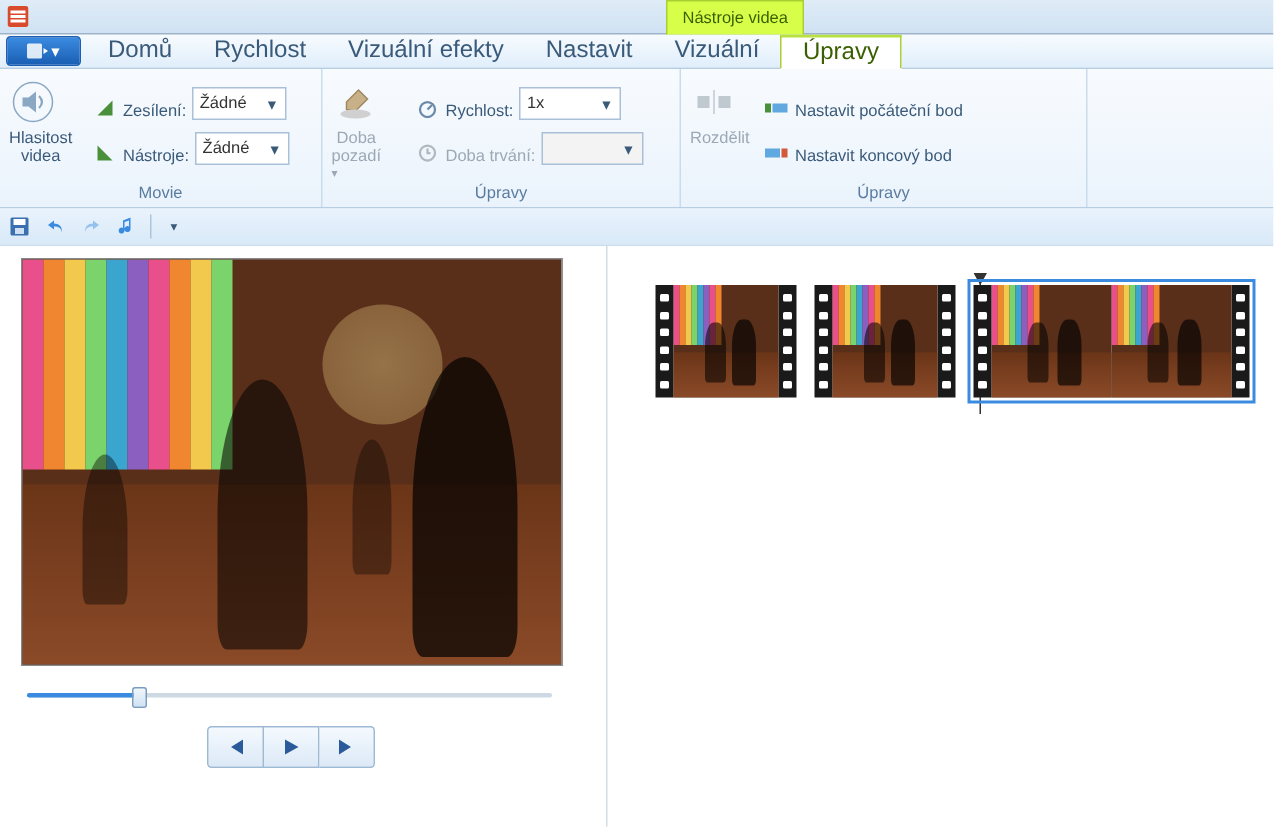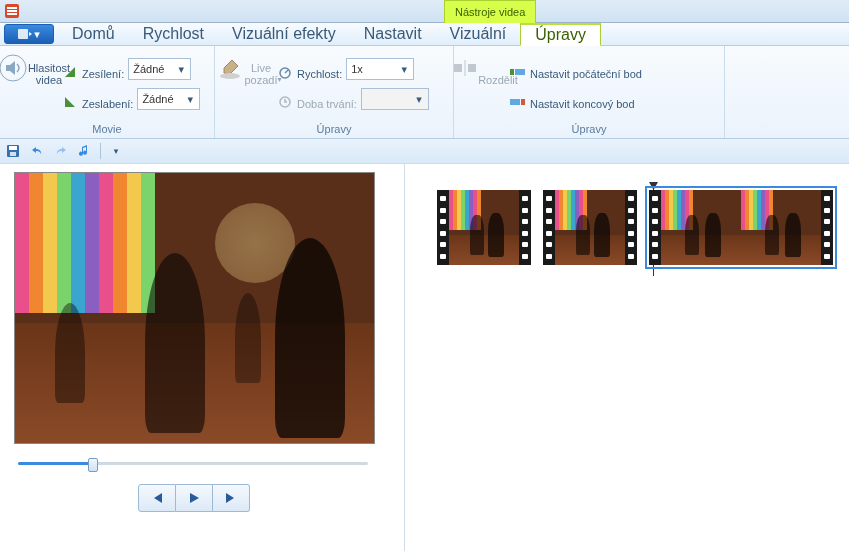--- a/index.html
+++ b/index.html
@@ -9,21 +9,21 @@
 .tools-tab{position:absolute;left:444px;top:0;height:22px;background:#d7ff4a;color:#3a5f00;display:flex;align-items:center;padding:0 10px;font-size:11px;border:1px solid #a8d030;border-bottom:none}
 .menubar{height:22px;background:linear-gradient(#f7fbfe,#e0eefb);display:flex;align-items:stretch;border-bottom:1px solid #b7cde3}
 .filebtn{width:48px;background:linear-gradient(#3a8be0,#1a5fb4);margin:1px 4px;border-radius:3px;display:flex;align-items:center;justify-content:center;color:#fff;border:1px solid #1a5fb4}
 .filebtn svg{fill:#fff}
 .tab{padding:0 14px;display:flex;align-items:center;color:#3a5a7a;font-size:16px;cursor:pointer}
 .tab.active{background:#fff;border:1px solid #a8d030;border-bottom:1px solid #fff;color:#3a5f00;margin-bottom:-1px;border-top:2px solid #b8e040}
 .ribbon{background:linear-gradient(#f8fbfe,#eaf3fc);border-bottom:1px solid #b7cde3;display:flex;align-items:stretch;height:92px}
 .group{display:flex;flex-direction:column;padding:2px 6px 0;border-right:1px solid #c9dceb;position:relative}
 .group-body{display:flex;align-items:flex-start;flex:1}
 .group-label{text-align:center;color:#5a7ca0;font-size:11px;padding:1px 0 3px}
-.bigbtn{display:flex;align-items:flex-end;justify-content:center;width:56px;text-align:center;color:#3a5a7a;font-size:11px;line-height:12px;cursor:pointer;padding-top:4px}
+.bigbtn{display:flex;flex-direction:column;align-items:flex-start;justify-content:center;width:56px;text-align:center;color:#3a5a7a;font-size:11px;line-height:12px;cursor:pointer;padding-top:4px}
 .bigbtn.disabled{color:#9ca8b4}
 .bigbtn .ico{width:32px;height:32px;margin-bottom:2px;display:flex;align-items:center;justify-content:center}
 .rowctl{display:flex;align-items:flex-end;height:26px;font-size:11px;color:#3a5a7a}
 .rowctl .lico{width:16px;height:16px;margin-right:4px;display:flex;align-items:center;justify-content:center}
 .rowctl .lbl{margin-right:4px;white-space:nowrap}
 .combo{height:20px;border:1px solid #a9c0d8;background:#fff;display:flex;align-items:center;padding:0 2px 0 4px;font-size:11px;color:#333;min-width:55px;justify-content:space-between;cursor:pointer}
 .combo .dd{width:14px;text-align:center;color:#3a5a7a}
 .qat{height:24px;background:linear-gradient(#e9f3fd,#d9e9f8);display:flex;align-items:center;padding:0 4px;gap:6px;border-bottom:1px solid #c9dceb}
 .qat .qbtn{width:18px;height:18px;display:flex;align-items:center;justify-content:center;cursor:pointer}
 .content{display:flex;height:411px}
@@ -117,41 +117,41 @@
             <span>Žádné</span>
               <span class="dd">▾</span>
           </div>
         </div>
         <div class="rowctl">
           <span class="lico">
               <svg width="14" height="14">
                 <path d="M2 2L12 12H2z" fill="#4a8f3a"></path>
               </svg>
             </span>
-          <span class="lbl">Zeslabení:</span>
+          <span class="lbl">Nástroje:</span>
           <div class="combo">
             <span>Žádné</span>
               <span class="dd">▾</span>
           </div>
         </div>
       </div>
     </div>
     <div class="group-label">Movie</div>
   </div>
 
   <div class="group" style="width:226px">
     <div class="group-body">
       <div class="bigbtn disabled">
         <span class="ico">
           <svg width="28" height="28" viewBox="0 0 28 28">
               <path d="M8 14l8-8 6 6-8 8-6-1z" fill="#c8b088" stroke="#a08860"></path>
               <ellipse cx="14" cy="22" rx="10" ry="3" fill="#d0d0d0"></ellipse>
             </svg>
         </span>
-        <span style="white-space:pre-line">Live
+        <span style="white-space:pre-line">Doba
 pozadí</span>
         <span style="font-size:8px">▾</span>
       </div>
       <div style="display:flex;flex-direction:column;padding-top:6px;gap:4px">
         <div class="rowctl">
           <span class="lico">
               <svg width="14" height="14">
                 <circle cx="7" cy="8" r="5" fill="none" stroke="#6a8aa8" stroke-width="1.5"></circle>
                 <path d="M7 8l3-3" stroke="#6a8aa8" stroke-width="1.5"></path>
               </svg>

